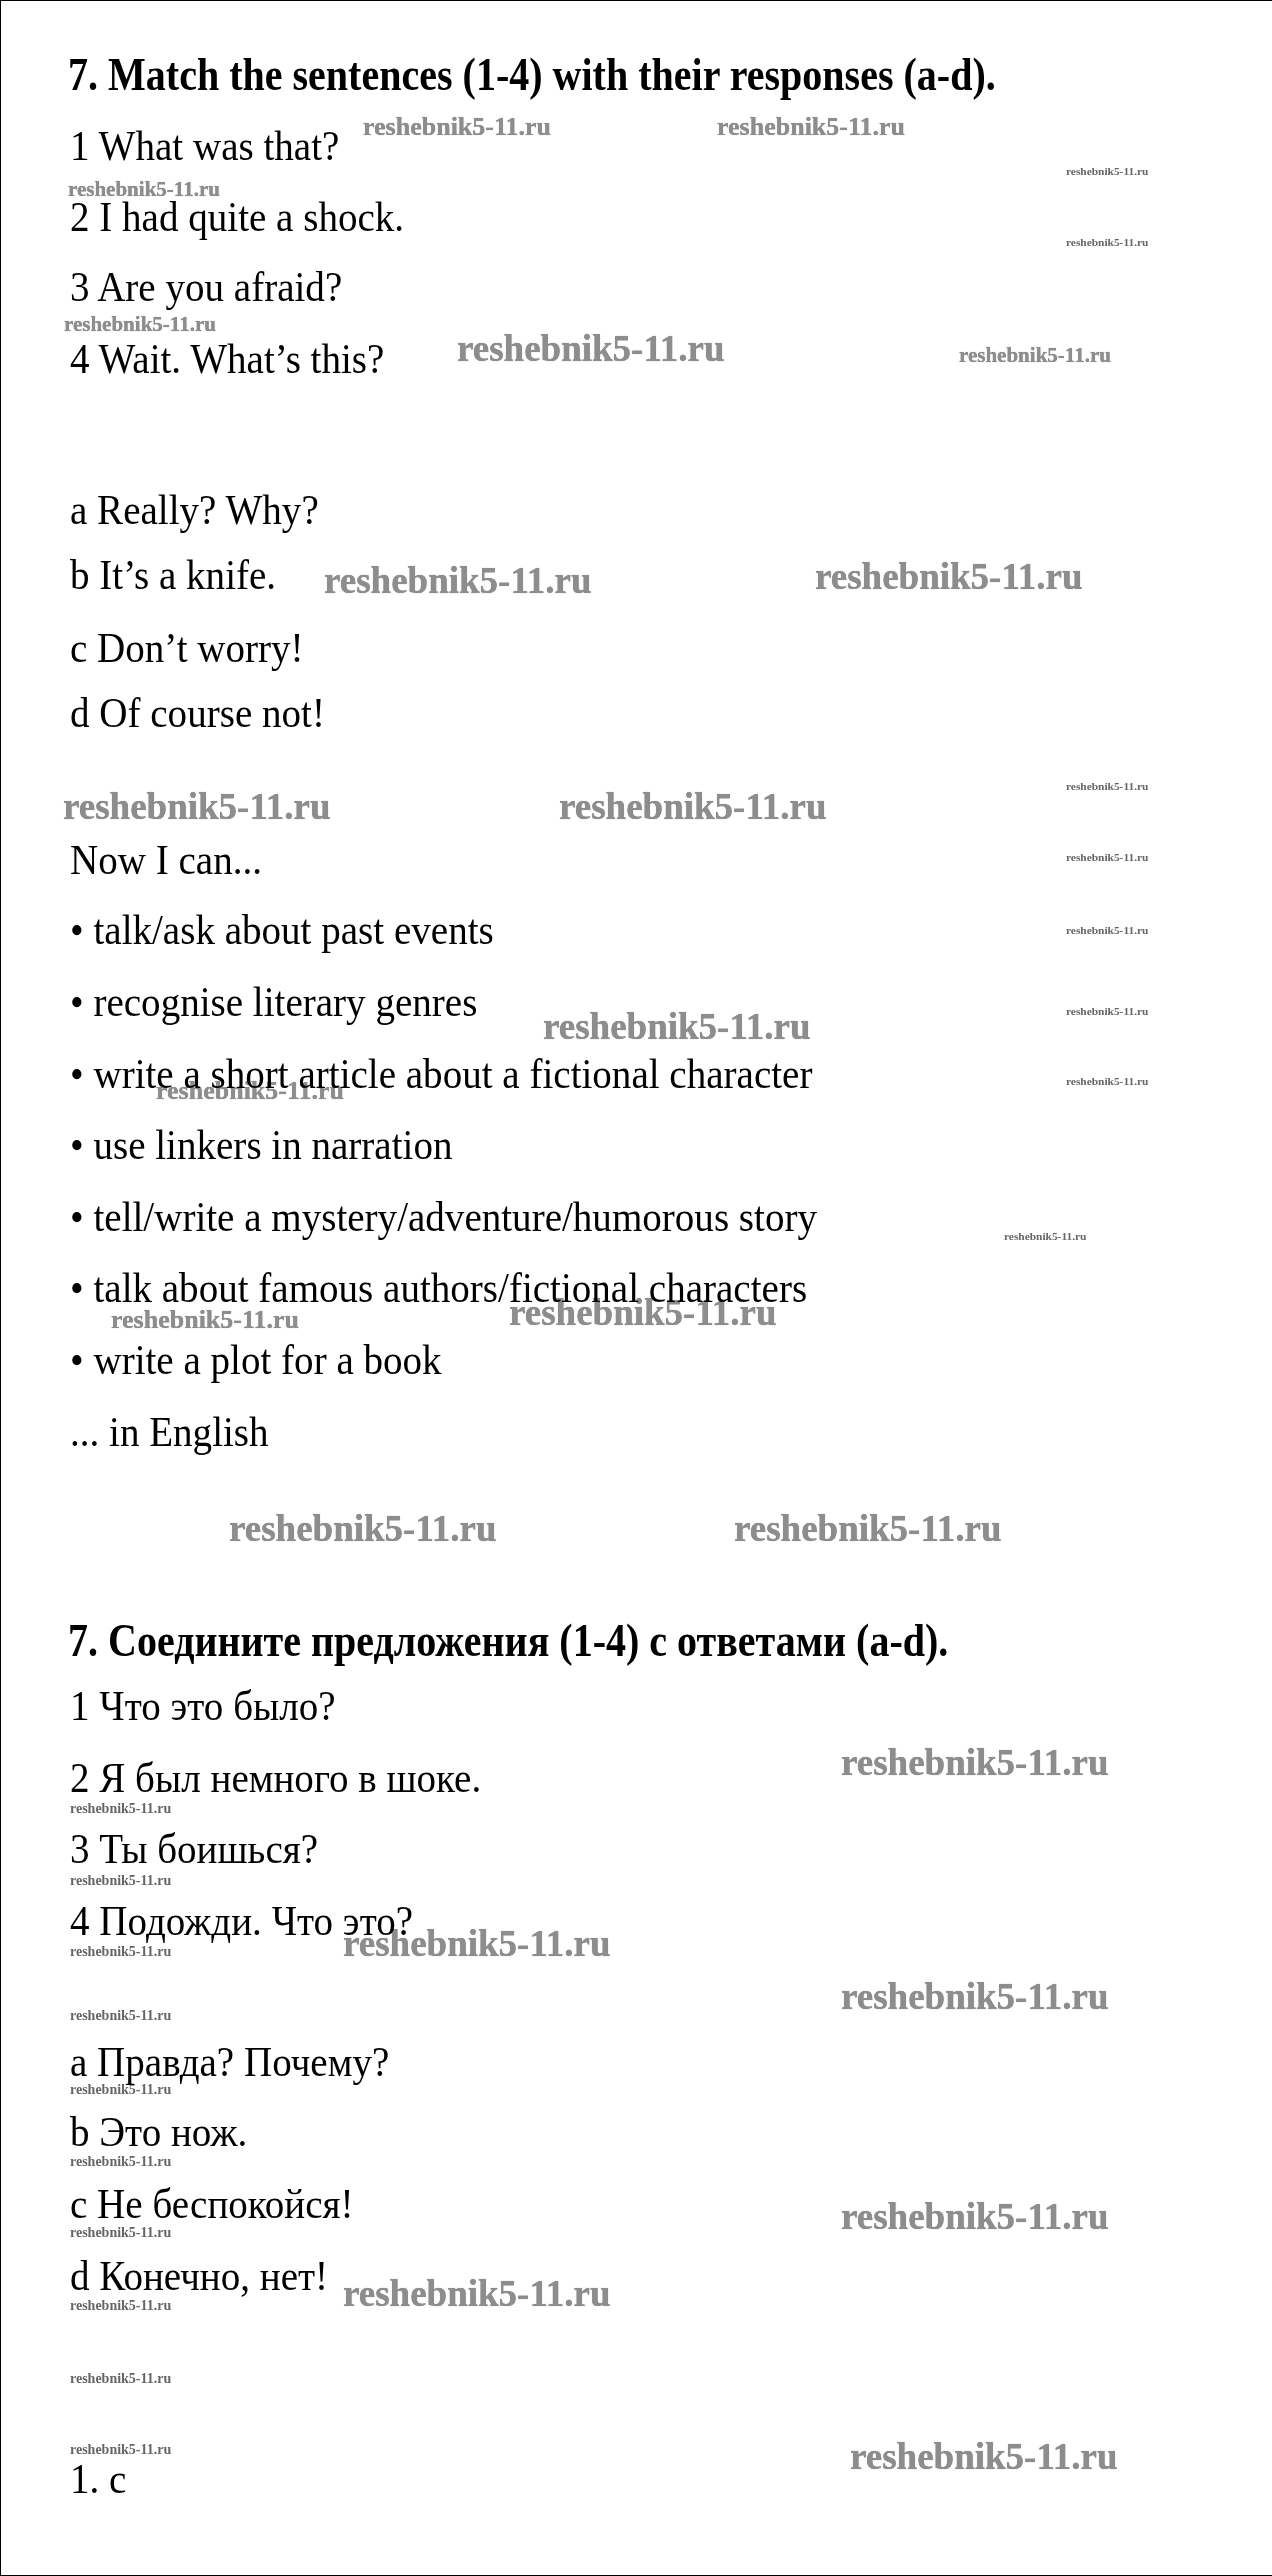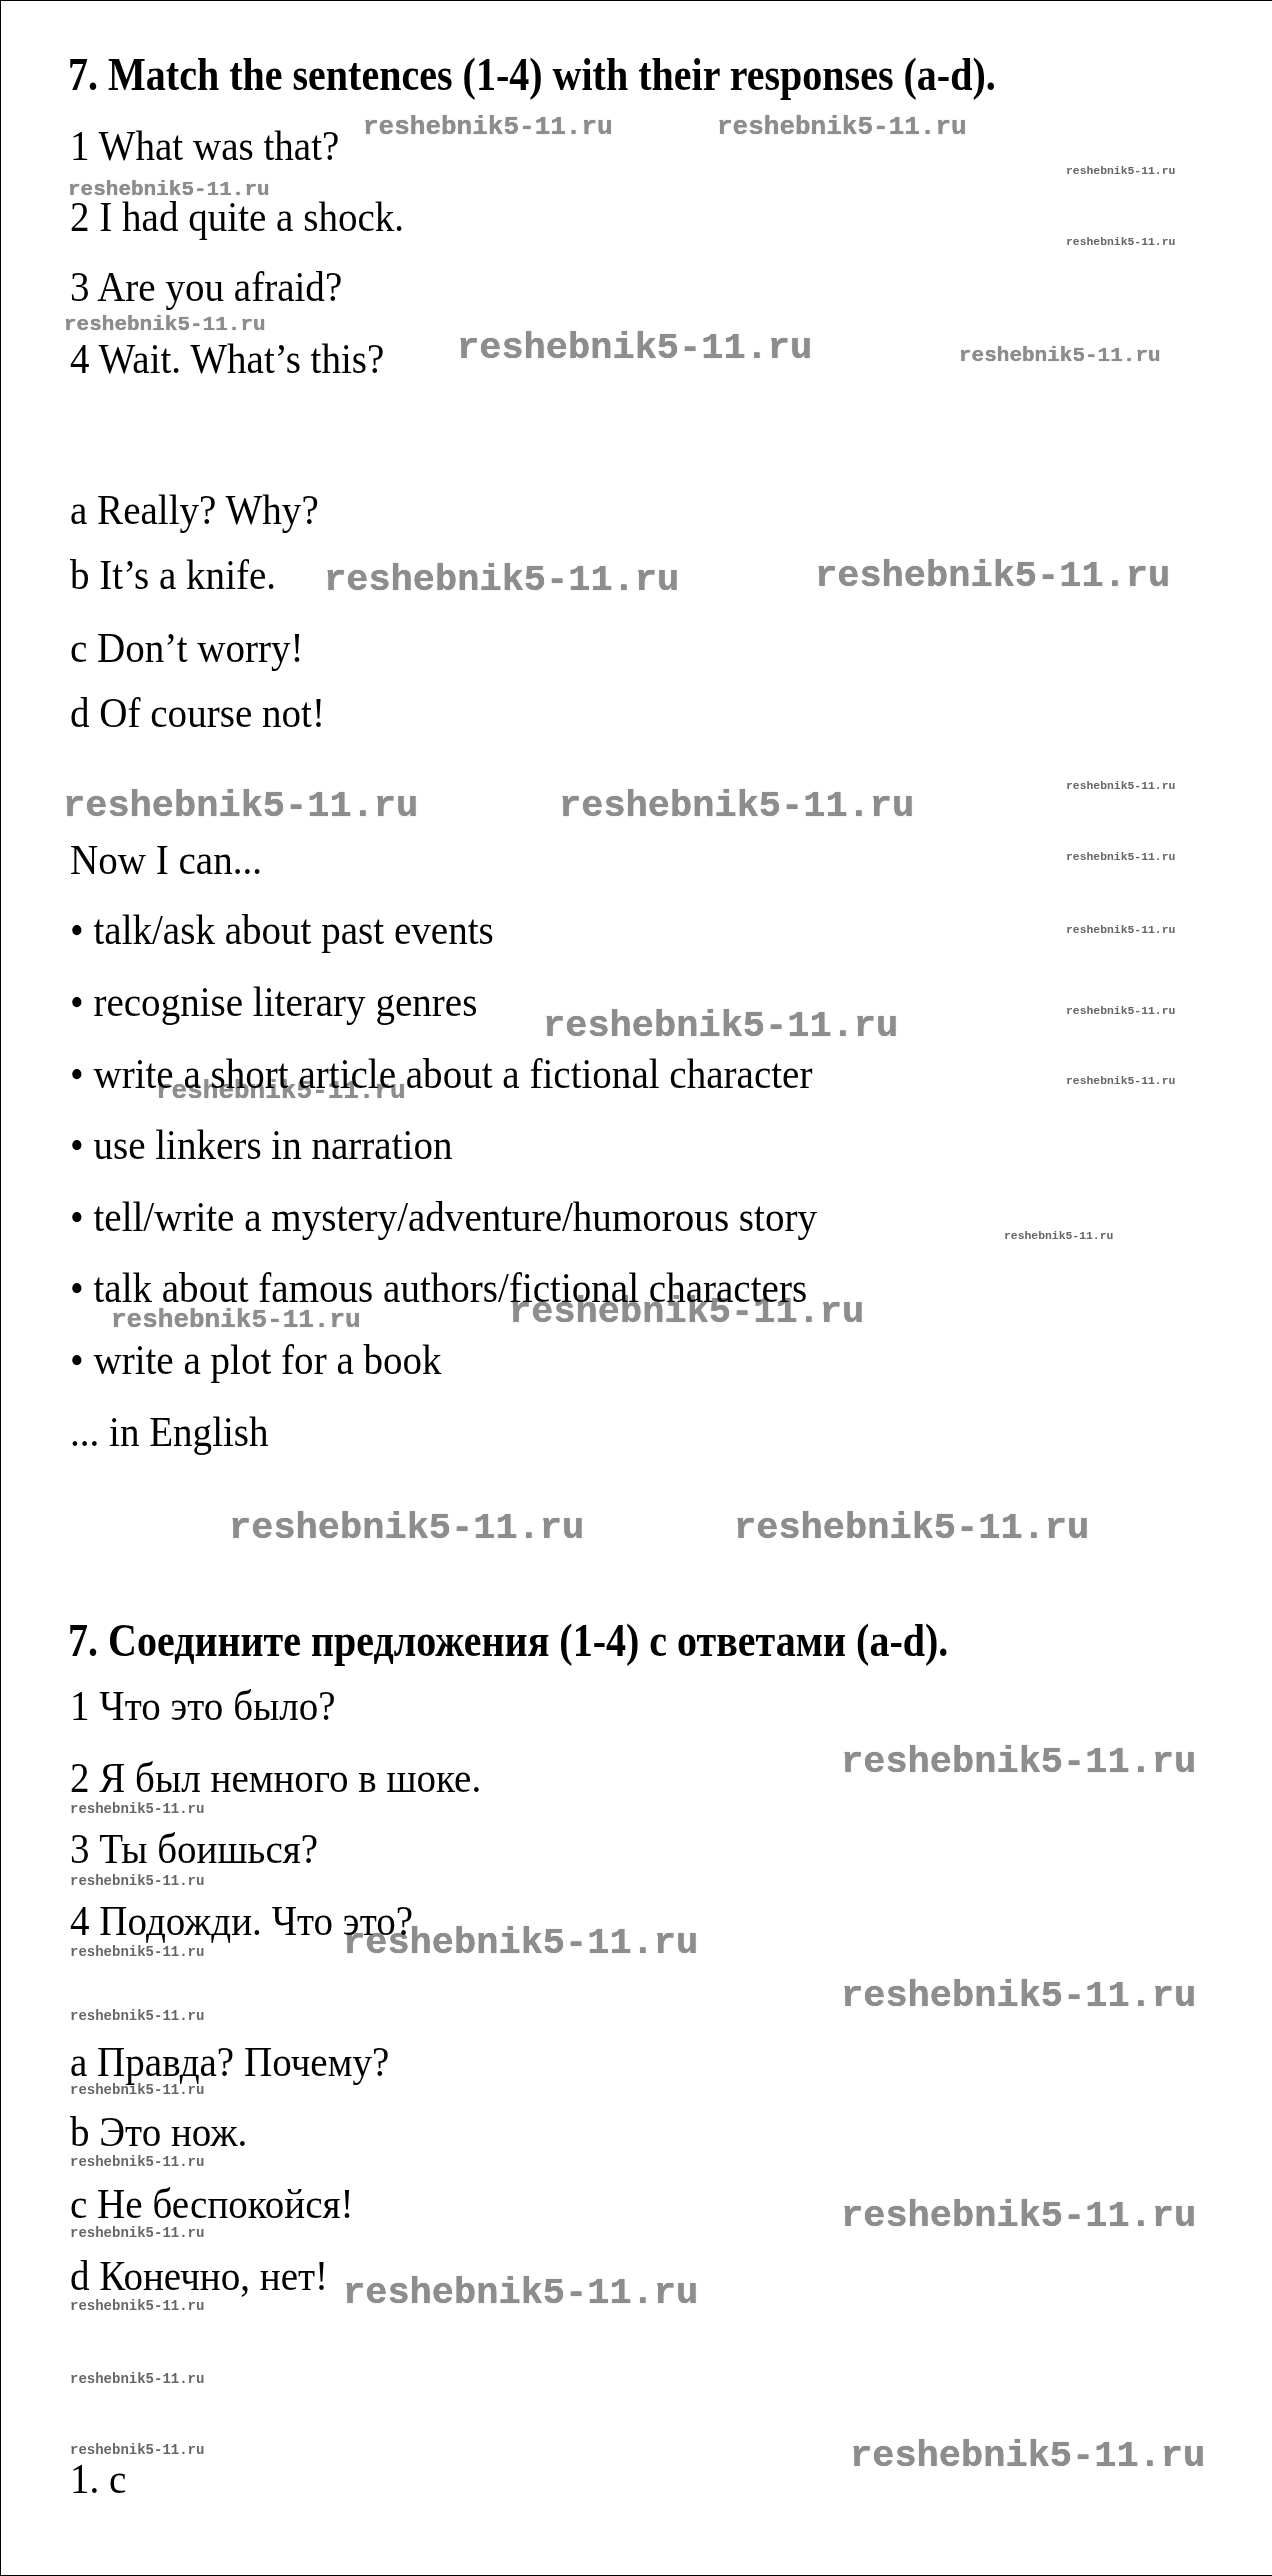--- a/index.html
+++ b/index.html
@@ -23,21 +23,21 @@
     z-index:2;
   }
   .title-line {
     font-size:46px;
     font-weight:bold;
     transform:scaleX(.87);
   }
   .wm {
     position:absolute;
     white-space:nowrap;
-    font-family:Liberation Mono, monospace;
+    font-family:Liberation Serif, serif;
     font-weight:bold;
     line-height:1;
     color:#8d8d8d;
     text-shadow:0 0 0.8px #6f6f6f;
     z-index:1;
   }
   .wm-lg { font-size:37px; }
   .wm-md { font-size:26px; }
   .wm-sm { font-size:21px; }
   .wm-xs { font-size:11.4px; color:#666; text-shadow:none; }

